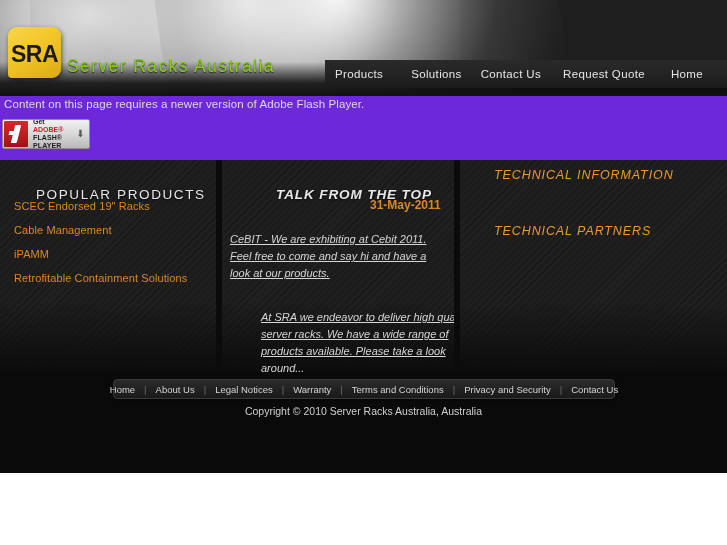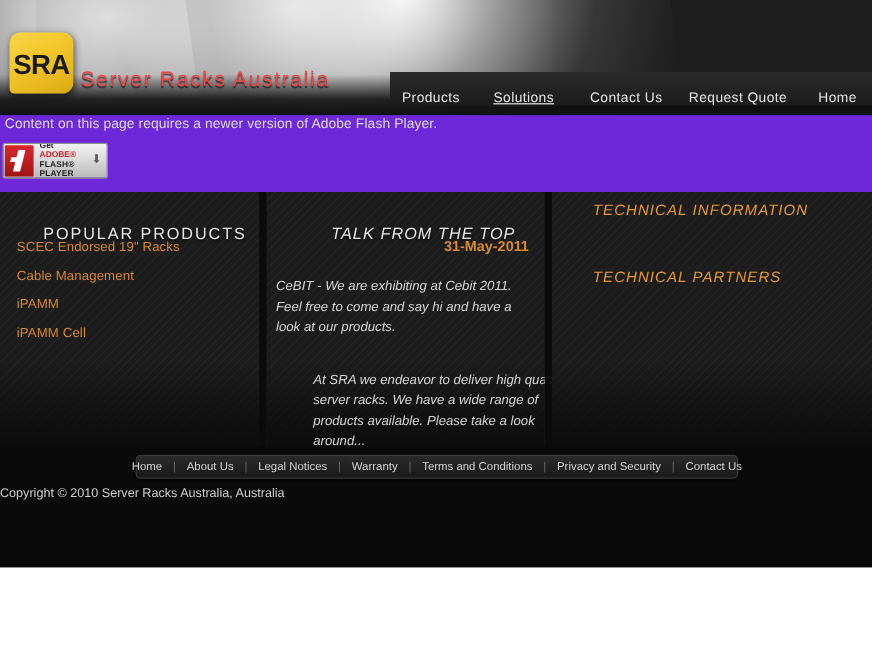--- a/index.html
+++ b/index.html
@@ -109,52 +109,52 @@
     letter-spacing: -0.5px;
     color: #1b1b1b;
     line-height: 1;
   }
   #logo-wordmark {
     position: absolute;
     left: 67px; top: 56px;
     font-family: "Liberation Sans", sans-serif;
     font-size: 17.5px;
     letter-spacing: 1.4px;
-    color: #ef4444;
+    color: #84cc16;
     text-shadow: 0 1px 1px rgba(0,0,0,0.65);
     z-index: 5;
     white-space: nowrap;
   }
 
   
   #nav {
     position: absolute;
     left: 325px; top: 60px;
     width: 402px; height: 28px;
     background: linear-gradient(180deg, #2a2a2a 0%, #242424 45%, #1b1b1b 100%);
     z-index: 6;
     display: flex;
-    align-items: flex-end;
+    align-items: center;
   }
   #nav-list {
     display: flex;
     align-items: center;
     list-style: none;
     margin: 0; padding: 0;
   }
   .nav-item {
     color: #e6e6e6;
     font-size: 11.5px;
     letter-spacing: 0.35px;
     white-space: nowrap;
     cursor: pointer;
     padding: 0;
   }
   .nav-item:nth-child(1) { margin-left: 10px; margin-right: 28px; }
-  .nav-item:nth-child(2) { margin-right: 30px; text-decoration: underline; }
+  .nav-item:nth-child(2) { margin-right: 19px; }
   .nav-item:nth-child(3) { margin-right: 22px; }
   .nav-item:nth-child(4) { margin-right: 26px; }
 
   
   #flash-notice {
     position: relative;
     width: 727px;
     height: 64px;
     background: #6d28d9;
   }
@@ -259,21 +259,21 @@
     text-shadow: 0 1px 2px rgba(0,0,0,0.8);
     z-index: 2;
   }
   #heading-popular {
     left: 36px; top: 16px;
     font-weight: normal;
   }
   #heading-talk {
     left: 54px; top: 16px;
     font-style: italic;
-    font-weight: normal;
+    font-weight: bold;
     letter-spacing: 0.9px;
   }
 
   
   #product-list {
     position: absolute;
     left: 14px; top: 40px;
     list-style: none;
     margin: 0; padding: 0;
     z-index: 2;
@@ -298,20 +298,21 @@
   }
   .news-body {
     position: absolute;
     left: 8px;
     width: 218px;
     color: #d6d6d6;
     font-size: 11px;
     font-style: italic;
     line-height: 1.55;
     z-index: 2;
+    text-decoration: underline;
   }
   #news-p1 { top: 60px; }
   #news-p2 { top: 138px; margin-left: 31px; }
 
   
   #right-links {
     position: absolute;
     left: 34px; top: 8px;
     list-style: none;
     margin: 0; padding: 0;
@@ -353,20 +354,21 @@
     cursor: pointer;
     white-space: nowrap;
   }
   .footer-sep {
     color: #6a6a6a;
     font-size: 9.5px;
   }
   #copyright {
     position: absolute;
     left: 0; right: 0; top: 32px;
+    text-align: center;
     color: #cfcfcf;
     font-size: 10.5px;
     line-height: 1.45;
   }
 </style>
 </head>
 <body>
 
 <div id="page">
 
@@ -407,21 +409,21 @@
   </div>
 
   <div id="content">
 
     <section class="panel" id="panel-left">
       <h2 class="panel-heading" id="heading-popular">POPULAR PRODUCTS</h2>
       <ul id="product-list">
         <li class="product-item">SCEC Endorsed 19" Racks</li>
         <li class="product-item">Cable Management</li>
         <li class="product-item">iPAMM</li>
-        <li class="product-item">iPAMM Cell</li>
+        <li class="product-item">Retrofitable Containment Solutions</li>
       </ul>
     </section>
 
     <section class="panel" id="panel-mid">
       <h2 class="panel-heading" id="heading-talk">TALK FROM THE TOP</h2>
       <div id="news-date">31-May-2011</div>
       <p class="news-body" id="news-p1">CeBIT - We are exhibiting at Cebit 2011. Feel free to come and say hi and have a look at our products.</p>
       <p class="news-body" id="news-p2">At SRA we endeavor to deliver high quality server racks. We have a wide range of products available. Please take a look around...</p>
     </section>
 

